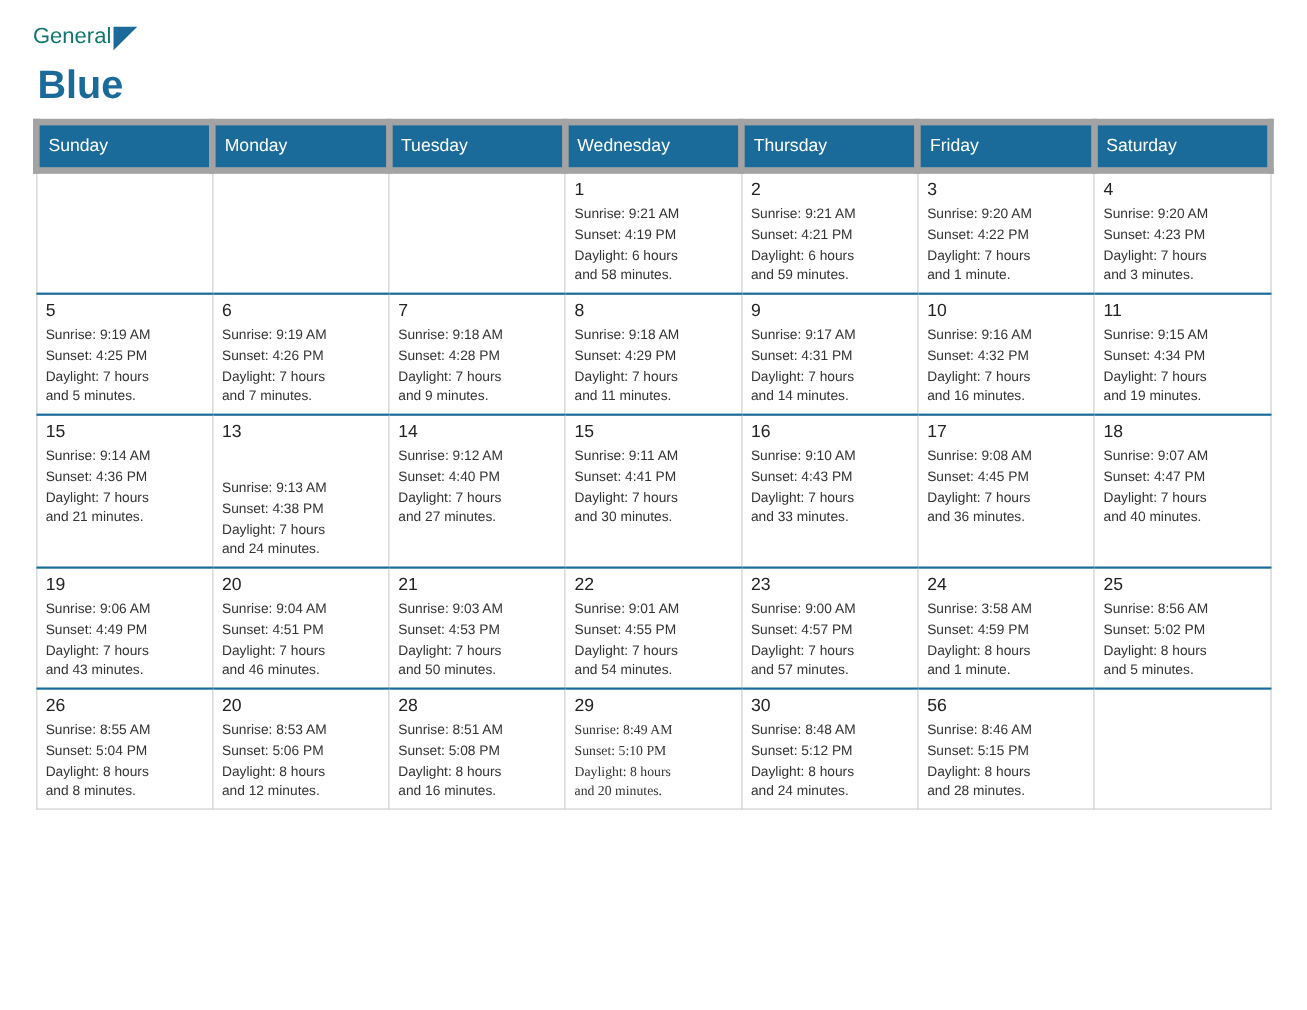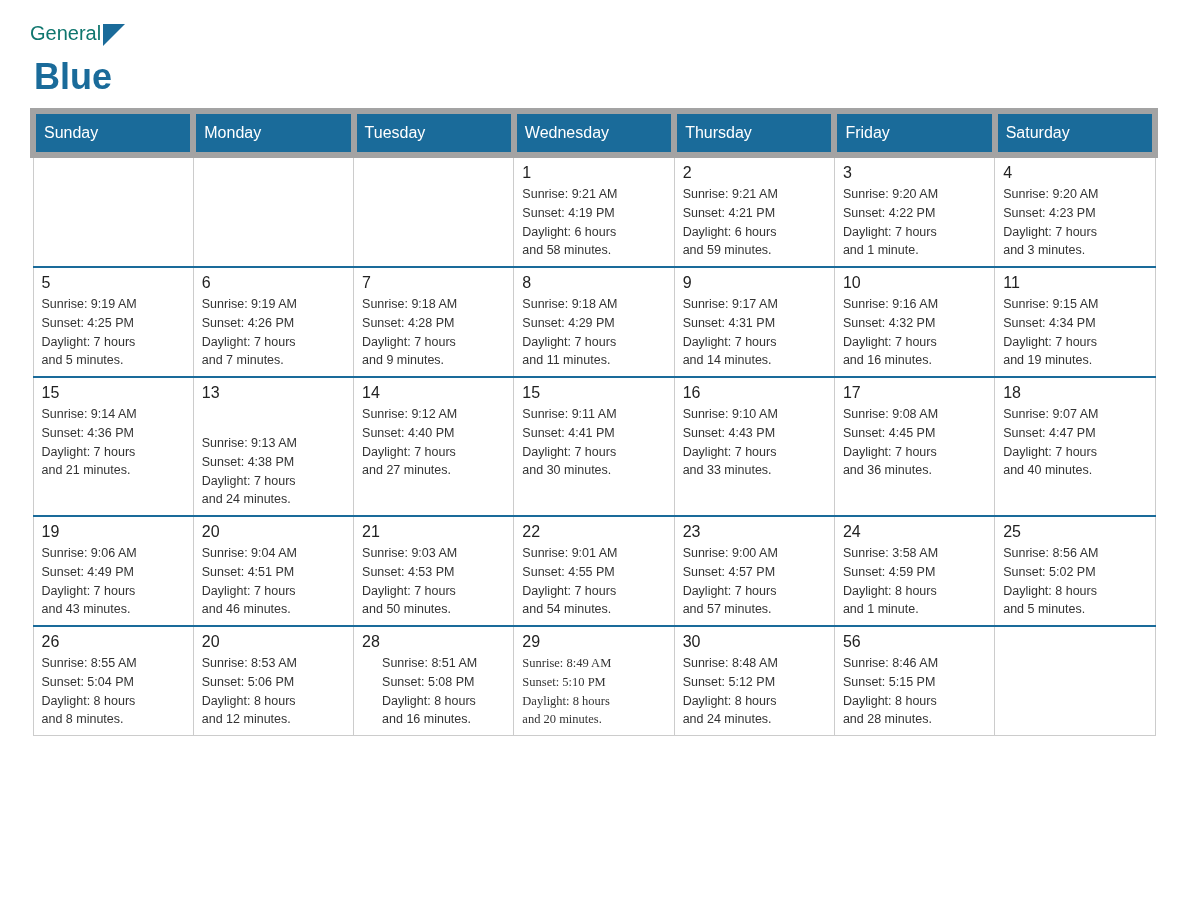--- a/index.html
+++ b/index.html
@@ -318,21 +318,21 @@
         </td>
         <td>
           <span class="day-num">20</span>
           <div class="day-info" style="white-space: pre-line;">Sunrise: 8:53 AM
 Sunset: 5:06 PM
 Daylight: 8 hours
 and 12 minutes.</div>
         </td>
         <td>
           <span class="day-num">28</span>
-          <div class="day-info" style="white-space: pre-line; margin-left: 20px;">Sunrise: 8:51 AM
+          <div class="day-info" style="white-space: pre-line;">Sunrise: 8:51 AM
 Sunset: 5:08 PM
 Daylight: 8 hours
 and 16 minutes.</div>
         </td>
         <td>
           <span class="day-num">29</span>
           <div class="day-info" style="white-space: pre-line; font-family: Liberation Serif, serif;">Sunrise: 8:49 AM
 Sunset: 5:10 PM
 Daylight: 8 hours
 and 20 minutes.</div>

